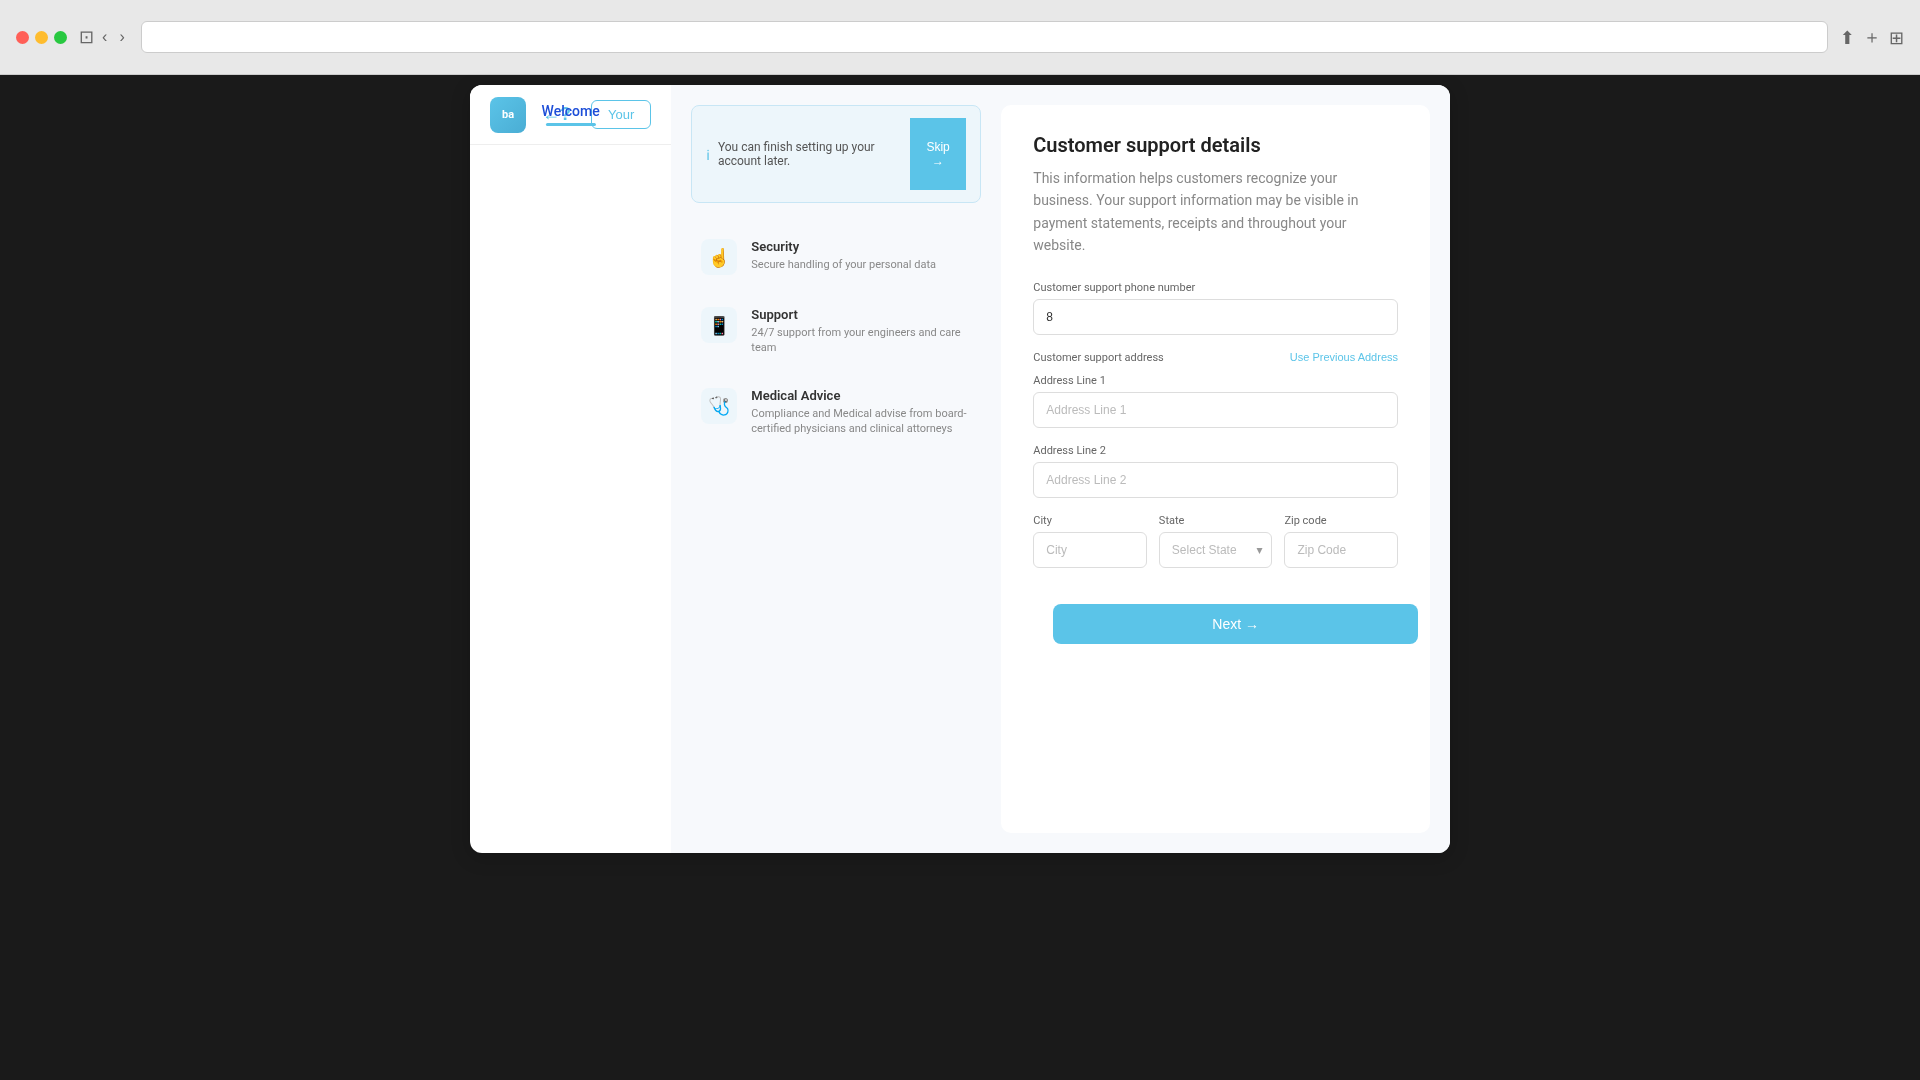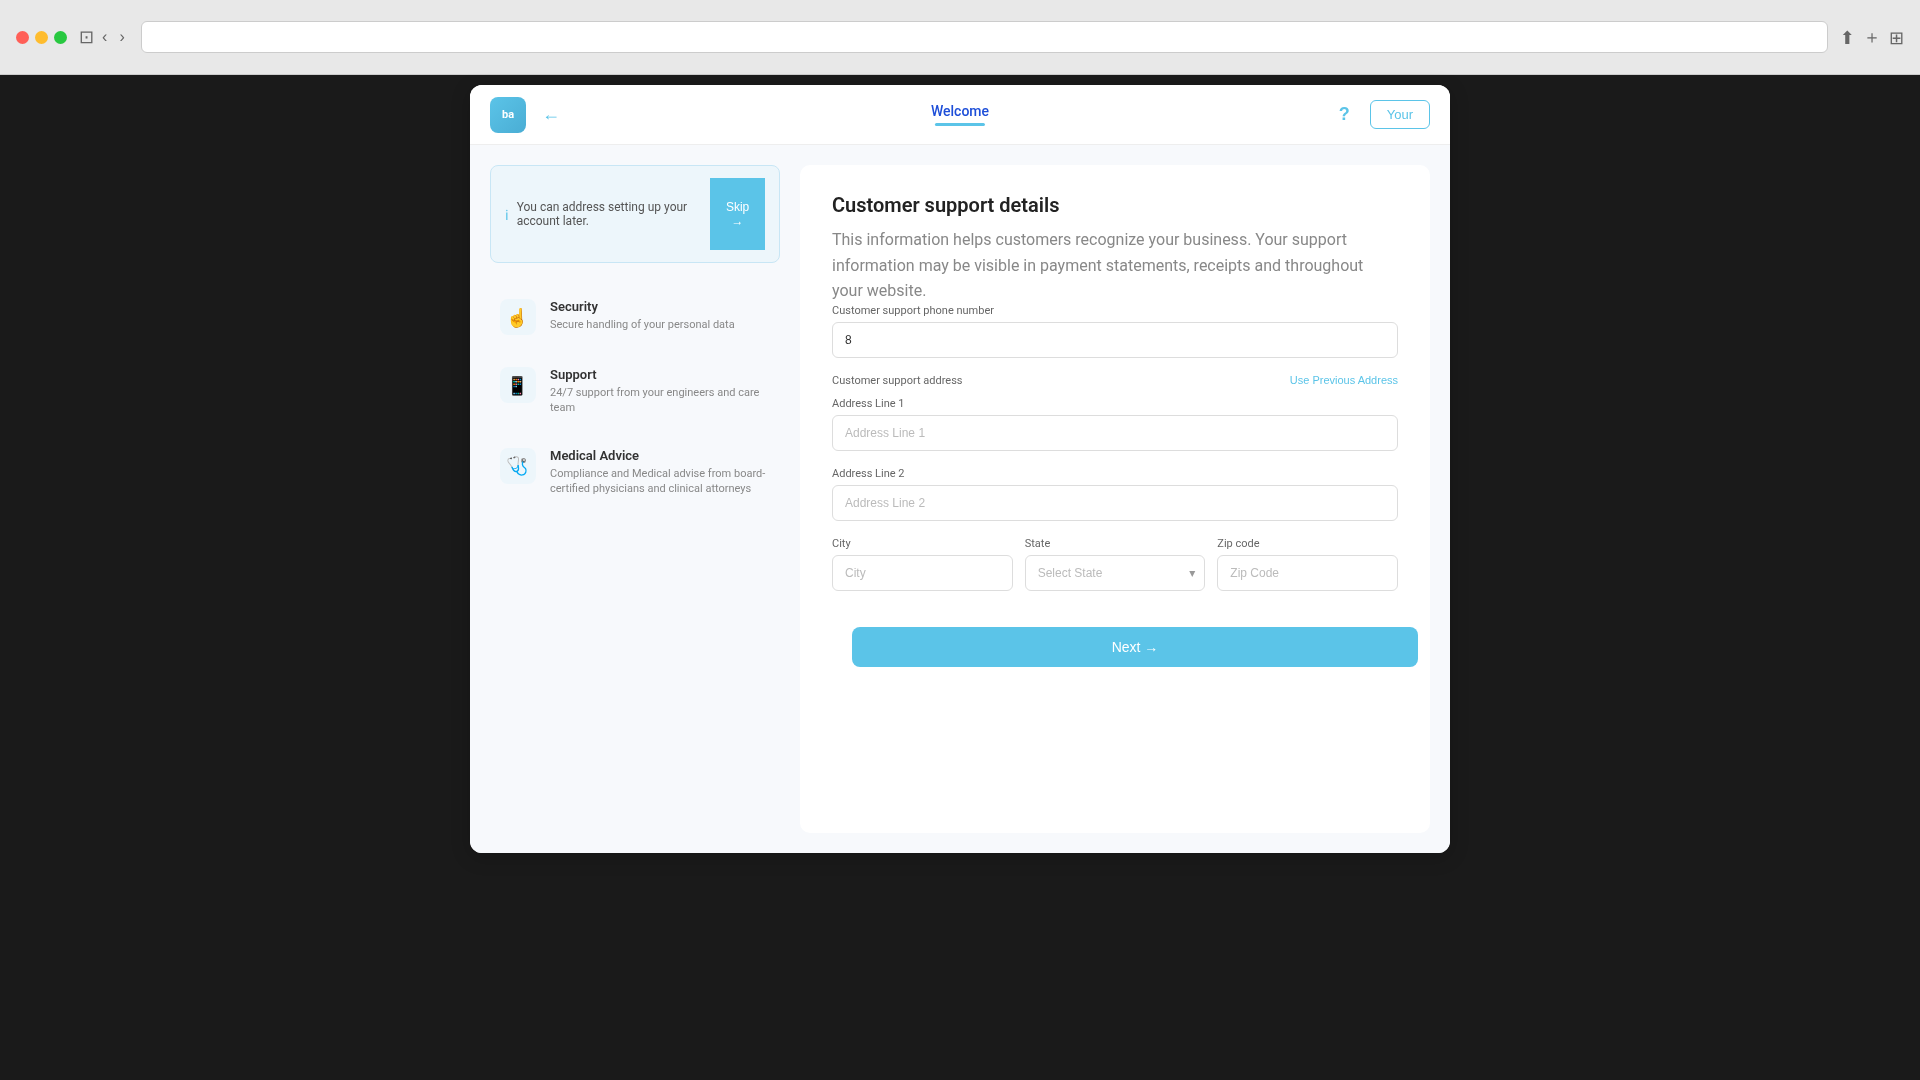--- a/index.html
+++ b/index.html
@@ -57,21 +57,21 @@
     
     .app-window {
       background: #fff;
       width: 980px;
       height: 768px;
       margin: 10px auto 0;
       border-radius: 12px;
       overflow: hidden;
       box-shadow: 0 4px 20px rgba(0,0,0,0.2);
       display: flex;
-      flex-direction: column;
+      flex-direction: row;
     }
 
     
     .app-header {
       height: 60px;
       background: #fff;
       border-bottom: 1px solid #eee;
       display: flex;
       align-items: center;
       padding: 0 20px;
@@ -186,21 +186,22 @@
       background: #fff;
       border-radius: 10px;
       padding: 28px 32px;
       overflow-y: auto;
     }
     .form-title {
       font-size: 20px; font-weight: 600; color: #222;
       margin-bottom: 10px;
     }
     .form-subtitle {
-      font-size: 16px; color: #888; line-height: 1.6;
+      font-size: 14px; color: #888; line-height: 1.6;
+      margin-bottom: 24px;
     }
     .form-group {
       margin-bottom: 16px;
     }
     .form-label {
       font-size: 11px; color: #666; margin-bottom: 5px;
       display: block;
     }
     .form-input {
       width: 100%;
@@ -307,21 +308,21 @@
     </div>
   </div>
 
   <div class="app-body">
 
     <div class="sidebar">
 
       <div class="info-banner">
         <div class="info-banner-text">
           <span class="info-icon">ℹ</span>
-          <span>You can address setting up your account later.</span>
+          <span>You can finish setting up your account later.</span>
         </div>
         <button class="skip-btn">Skip →</button>
       </div>
 
       <div class="sidebar-items">
 
         <div class="sidebar-item">
           <div class="sidebar-item-icon">☝</div>
           <div class="sidebar-item-content">
             <div class="sidebar-item-title">Security</div>

